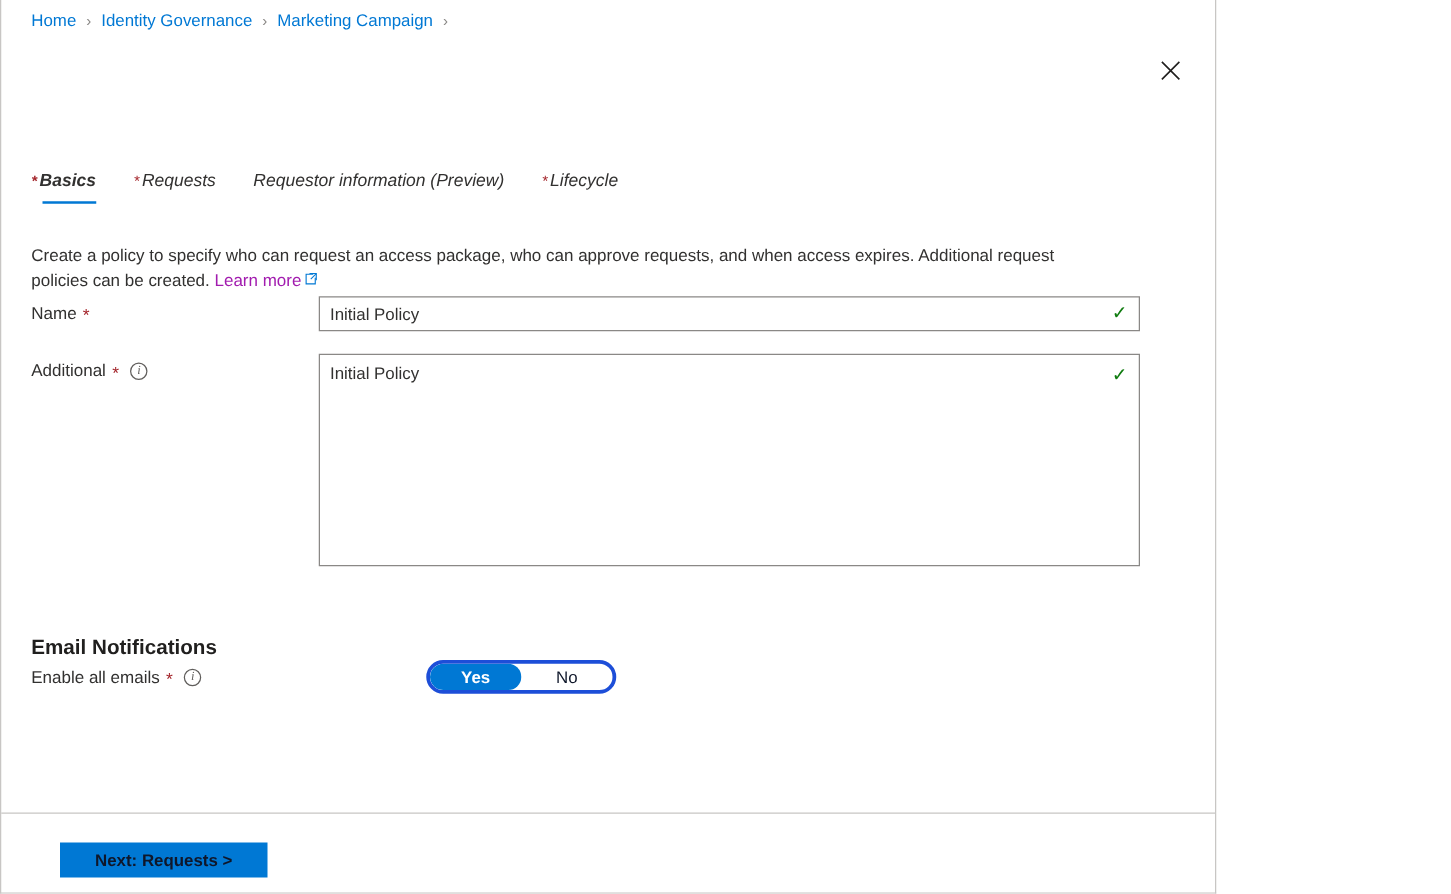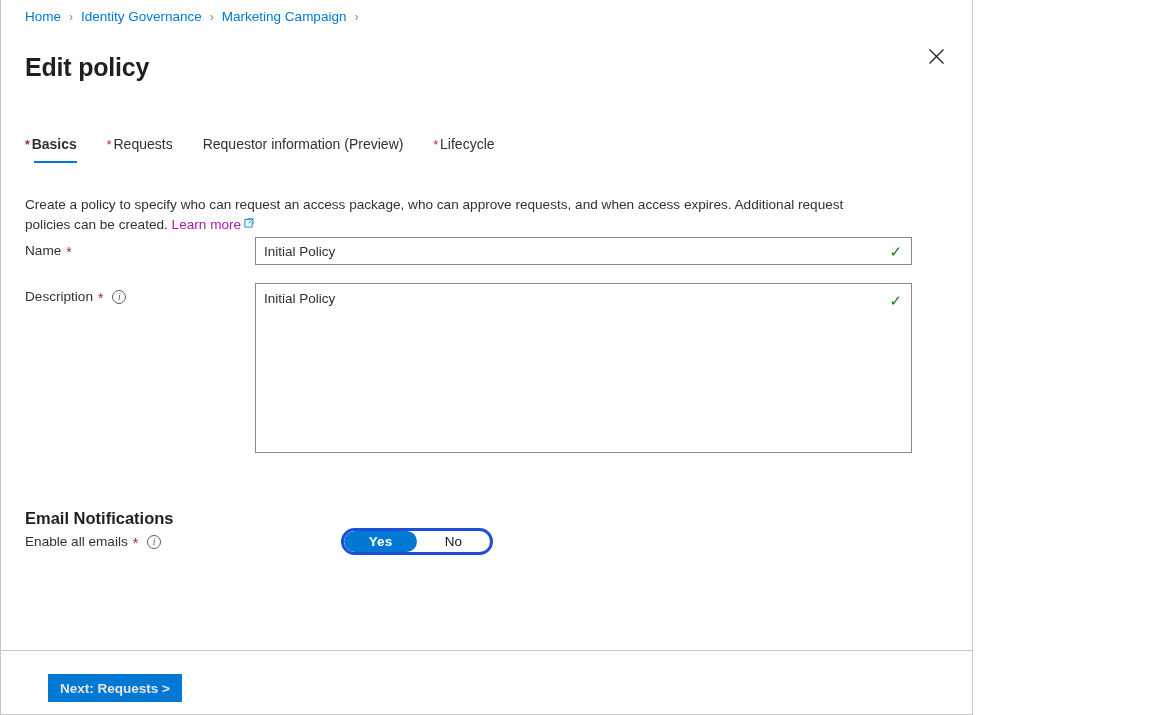--- a/index.html
+++ b/index.html
@@ -74,20 +74,21 @@
     color: #201f1e;
   }
 
   
   .tabs {
     position: absolute;
     left: 24px;
     top: 134px;
     display: flex;
     align-items: flex-start;
+    font-style: italic;
   }
   .tab {
     position: relative;
     font-size: 14px;
     color: #323130;
     cursor: pointer;
     padding: 0 0 9px 0;
     margin-right: 30px;
     white-space: nowrap;
     line-height: 20px;
@@ -277,23 +278,23 @@
     right: 0;
     top: 650px;
     height: 1px;
     background: #c8c6c4;
   }
   .next-btn {
     position: absolute;
     left: 47px;
     top: 674px;
     height: 28px;
-    padding: 0 12px;
+    padding: 0 28px;
     background: #0078d4;
-    color: #e5e5e5;
+    color: #0f172a;
     border: none;
     font-family: "Liberation Sans", sans-serif;
     font-size: 13.5px;
     font-weight: 600;
     cursor: pointer;
     white-space: nowrap;
   }
 </style>
 </head>
 <body>
@@ -302,21 +303,20 @@
 
   <nav class="breadcrumb">
     <a class="crumb-link">Home</a>
     <span class="crumb-sep">›</span>
     <a class="crumb-link">Identity Governance</a>
     <span class="crumb-sep">›</span>
     <a class="crumb-link">Marketing Campaign</a>
     <span class="crumb-sep">›</span>
   </nav>
 
-  <h1 class="title">Edit policy</h1>
 
   <button class="close-btn">
     <svg width="17" height="17" viewBox="0 0 17 17">
       <path d="M1.5 1.5 L15.5 15.5 M15.5 1.5 L1.5 15.5" stroke="#201f1e" stroke-width="1.3" fill="none"></path>
     </svg>
   </button>
 
   <div class="tabs">
     <div class="tab active">
       <span class="req">*</span><span>Basics</span>
@@ -348,21 +348,21 @@
   <div class="label label-name">
     <span>Name</span>
     <span class="req">*</span>
   </div>
   <div class="field-name">
     <input type="text" value="Initial Policy" style="">
     <span class="check check-name">✓</span>
   </div>
 
   <div class="label label-desc">
-    <span>Description</span>
+    <span>Additional</span>
     <span class="req">*</span>
     <span class="info-icon">i</span>
   </div>
   <div class="field-desc">
     <textarea style="">Initial Policy</textarea>
     <span class="check check-desc">✓</span>
   </div>
 
   <h2 class="section-heading">Email Notifications</h2>
 

